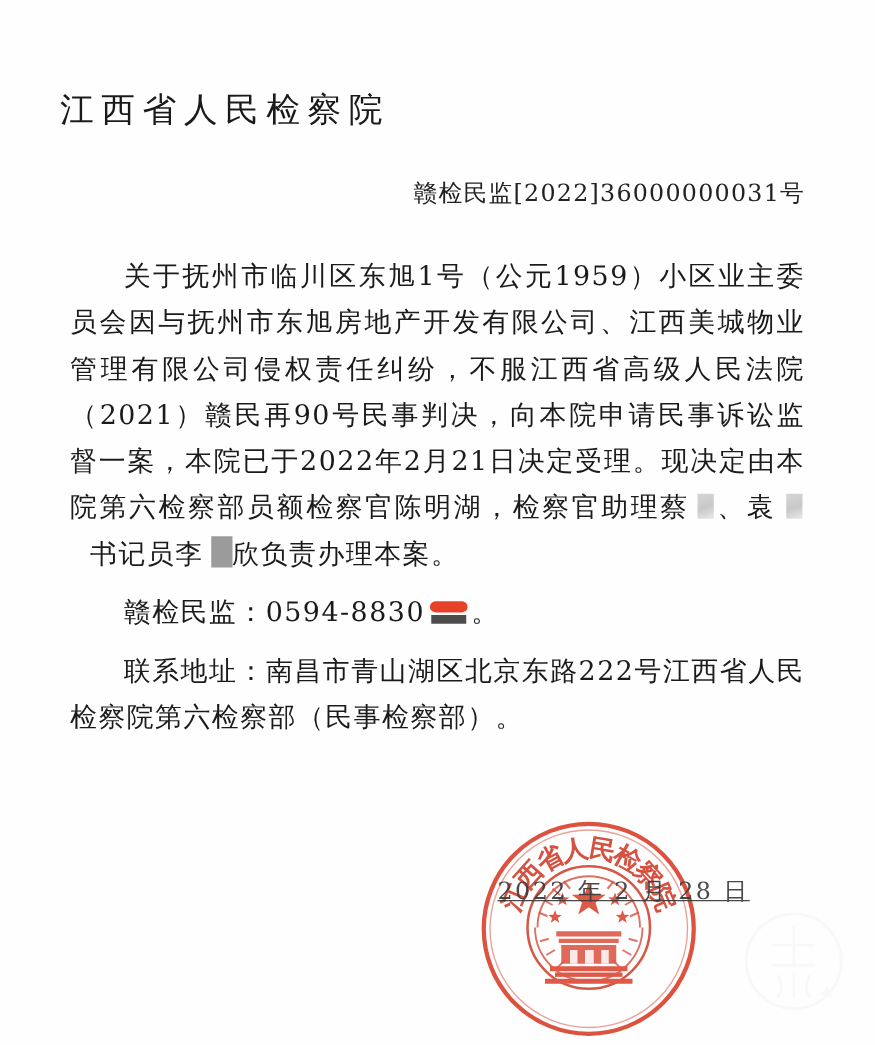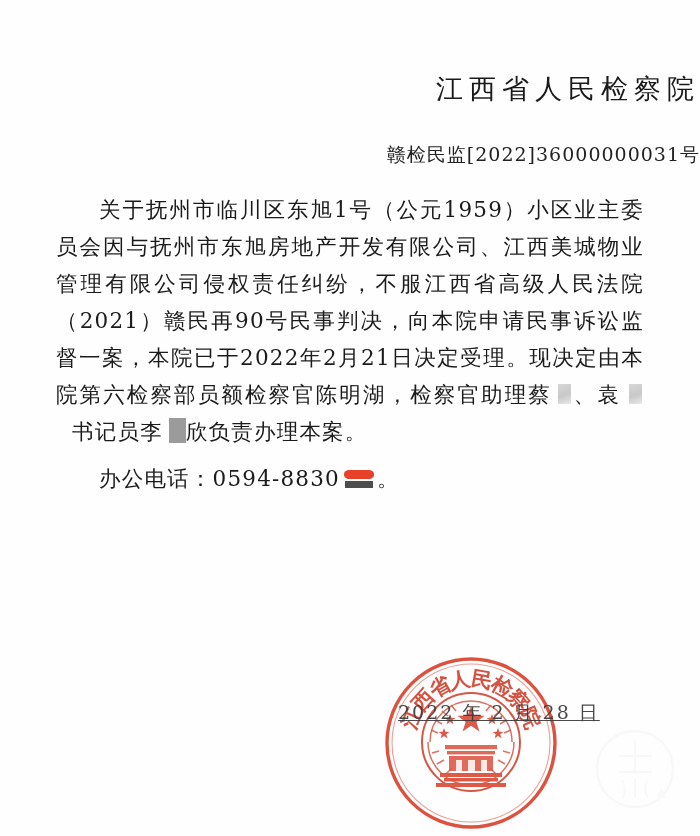--- a/index.html
+++ b/index.html
@@ -21,22 +21,23 @@
     position: relative;
     width: 700px;
     height: 836px;
     box-sizing: border-box;
     padding: 0;
     background: #fefefe;
   }
 
   
   .doc-header {
-    text-align: right;
+    text-align: left;
     padding-top: 72px;
+    padding-left: 48px;
   }
   .org-title {
     font-size: 27px;
     letter-spacing: 6px;
     color: #1a1a1a;
     font-weight: 400;
     line-height: 1.25;
     font-family: "DejaVu Serif", "Liberation Serif", serif;
   }
   .doc-type {
@@ -44,29 +45,30 @@
     letter-spacing: 7px;
     font-weight: 700;
     color: #111111;
     margin-top: 12px;
     line-height: 1.25;
   }
 
   
   .doc-number-row {
     margin-top: 36px;
+    padding-right: 56px;
     text-align: right;
     font-size: 19px;
     letter-spacing: 1px;
     color: #222222;
   }
 
   
   .doc-body {
-    margin-top: 23px;
+    margin-top: 35px;
     padding: 0 56px 0 56px;
     font-size: 21.5px;
     line-height: 37px;
     letter-spacing: 1.2px;
     color: #1b1b1b;
     text-align: justify;
   }
   .para {
     text-indent: 2em;
     margin: 0 0 2px 0;
@@ -170,22 +172,23 @@
   </div>
 
   <div class="doc-number-row">
     <span>赣检民监[2022]36000000031号</span>
   </div>
 
   <div class="doc-body">
 
     <p class="para"><span>关于抚州市临川区东旭1号（公元1959）小区业主委员会因与抚州市东旭房地产开发有限公司、江西美城物业管理有限公司侵权责任纠纷，不服江西省高级人民法院（2021）赣民再90号民事判决，向本院申请民事诉讼监督一案，本院已于2022年2月21日决定受理。现决定由本院第六检察部</span><span>员额检察官陈明湖，检察官助理蔡</span><span class="redact redact-grey-sm"></span><span>、袁</span><span class="redact redact-grey-sm second"></span>&nbsp;&nbsp;<span>书记员李</span><span class="redact redact-grey-dark"></span><span>欣负责办理本案。</span></p>
 
-    <p class="para contact"><span>办公电话：</span><span>0594-8830</span><span class="redact-phone"><span class="bar-red"></span><span class="bar-dark"></span></span><span>。</span></p>
-
+    <p class="para contact"><span>赣检民监：</span><span>0594-8830</span><span class="redact-phone"><span class="bar-red"></span><span class="bar-dark"></span></span><span>。</span></p>
+
+    <p class="para contact"><span>联系地址：</span><span>南昌市青山湖区北京东路222号江西省人民检察院第六检察部（民事检察部）。</span></p>
 
   </div>
 
   <div class="seal-area">
     <div class="seal">
       <svg width="186" height="186" viewBox="0 0 186 186" xmlns="http://www.w3.org/2000/svg">
         <defs>
           <path id="ringpath" d="M 93,93 m -67,0 a 67,67 0 1,1 134,0 a 67,67 0 1,1 -134,0" fill="none"></path>
         </defs>
 

